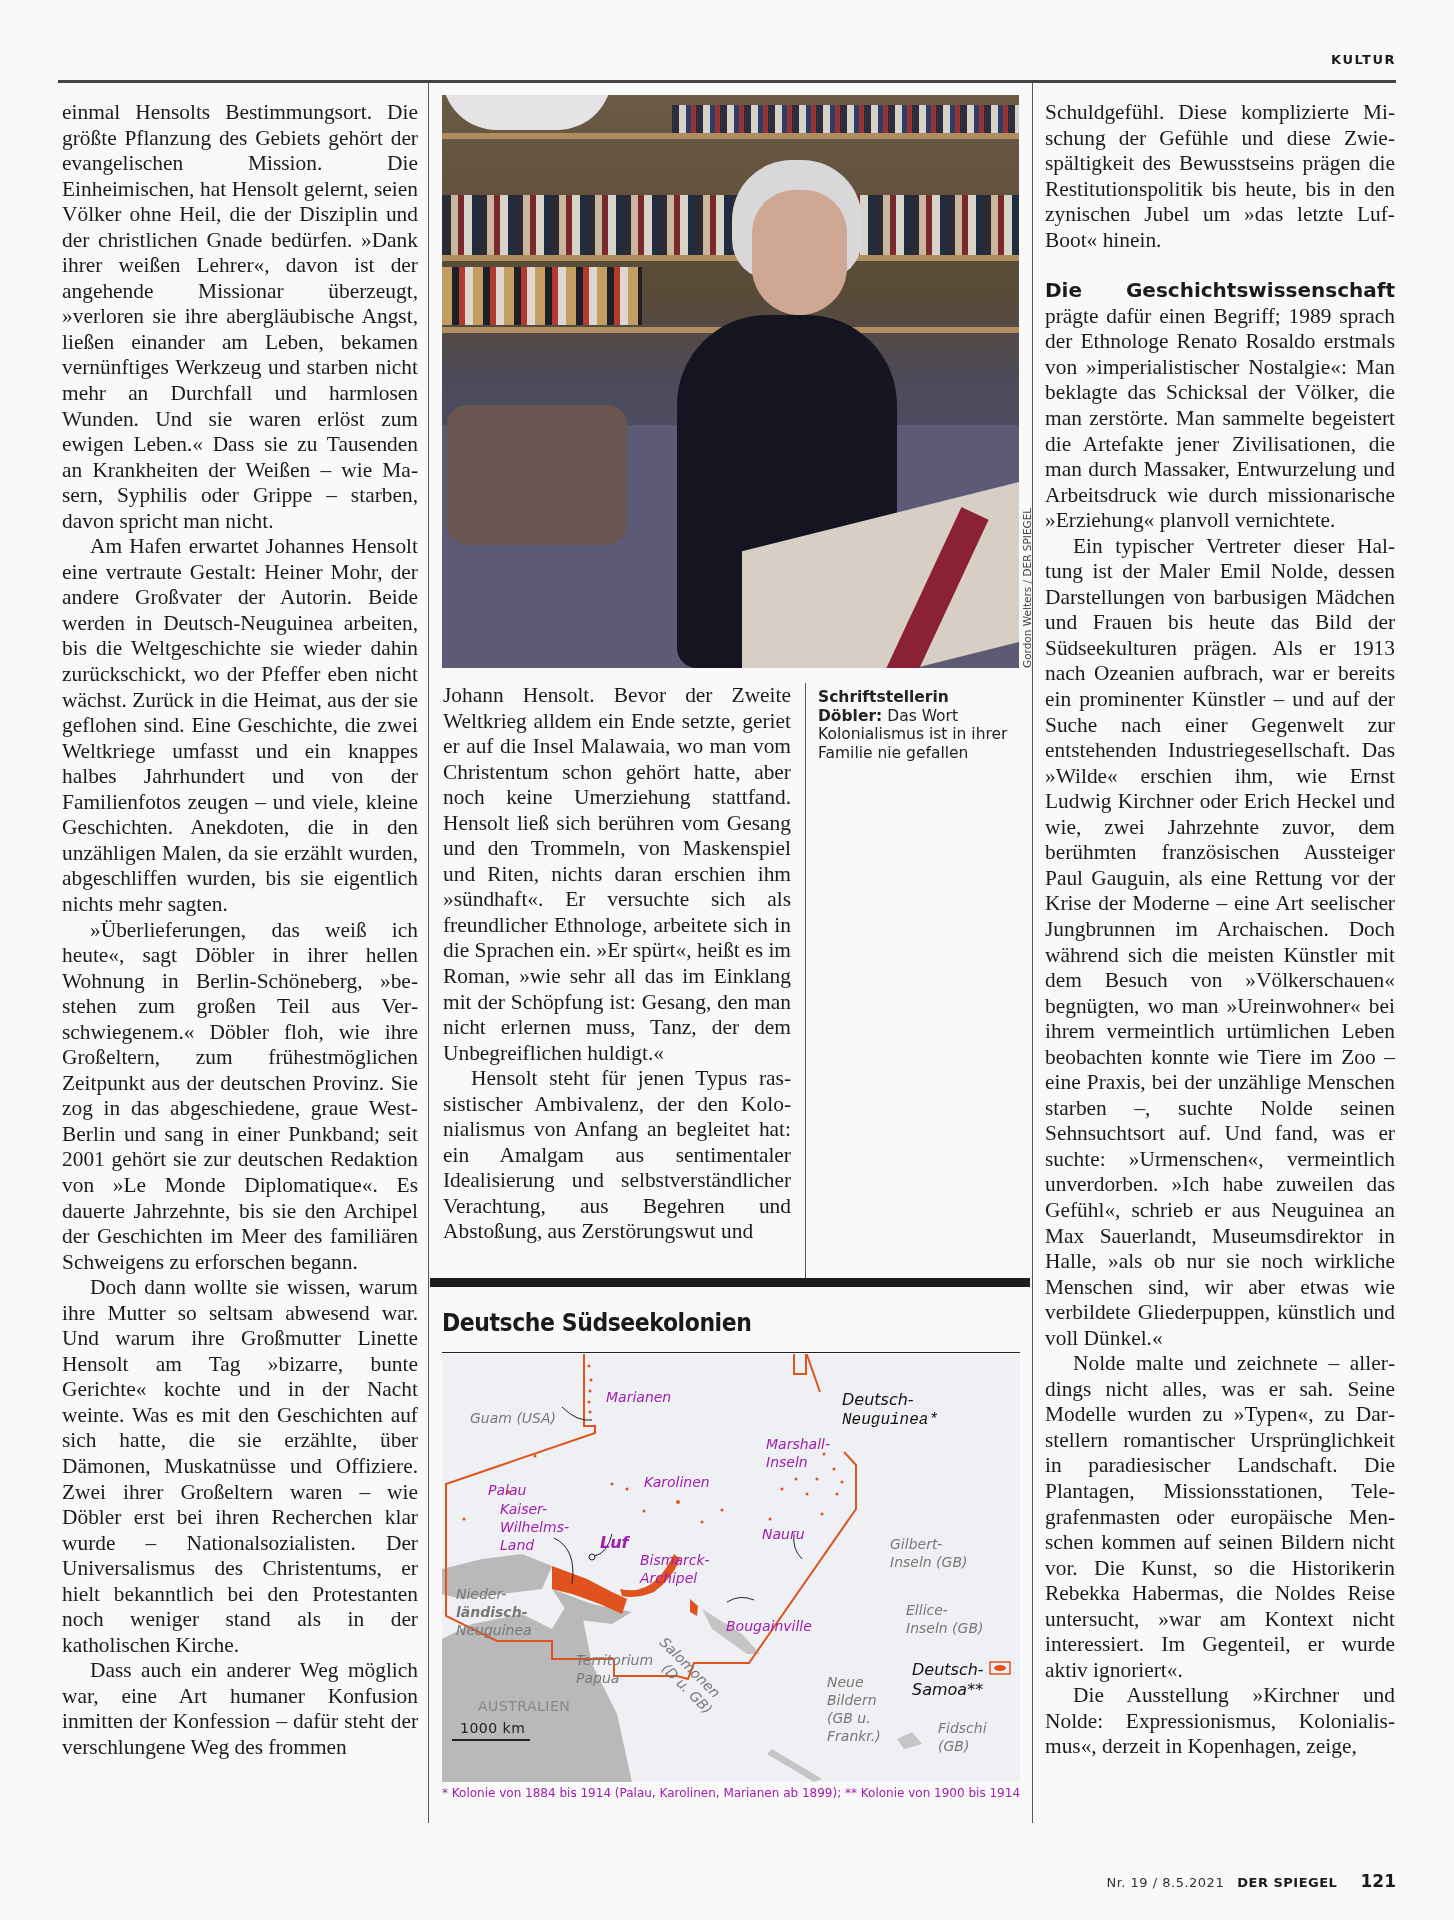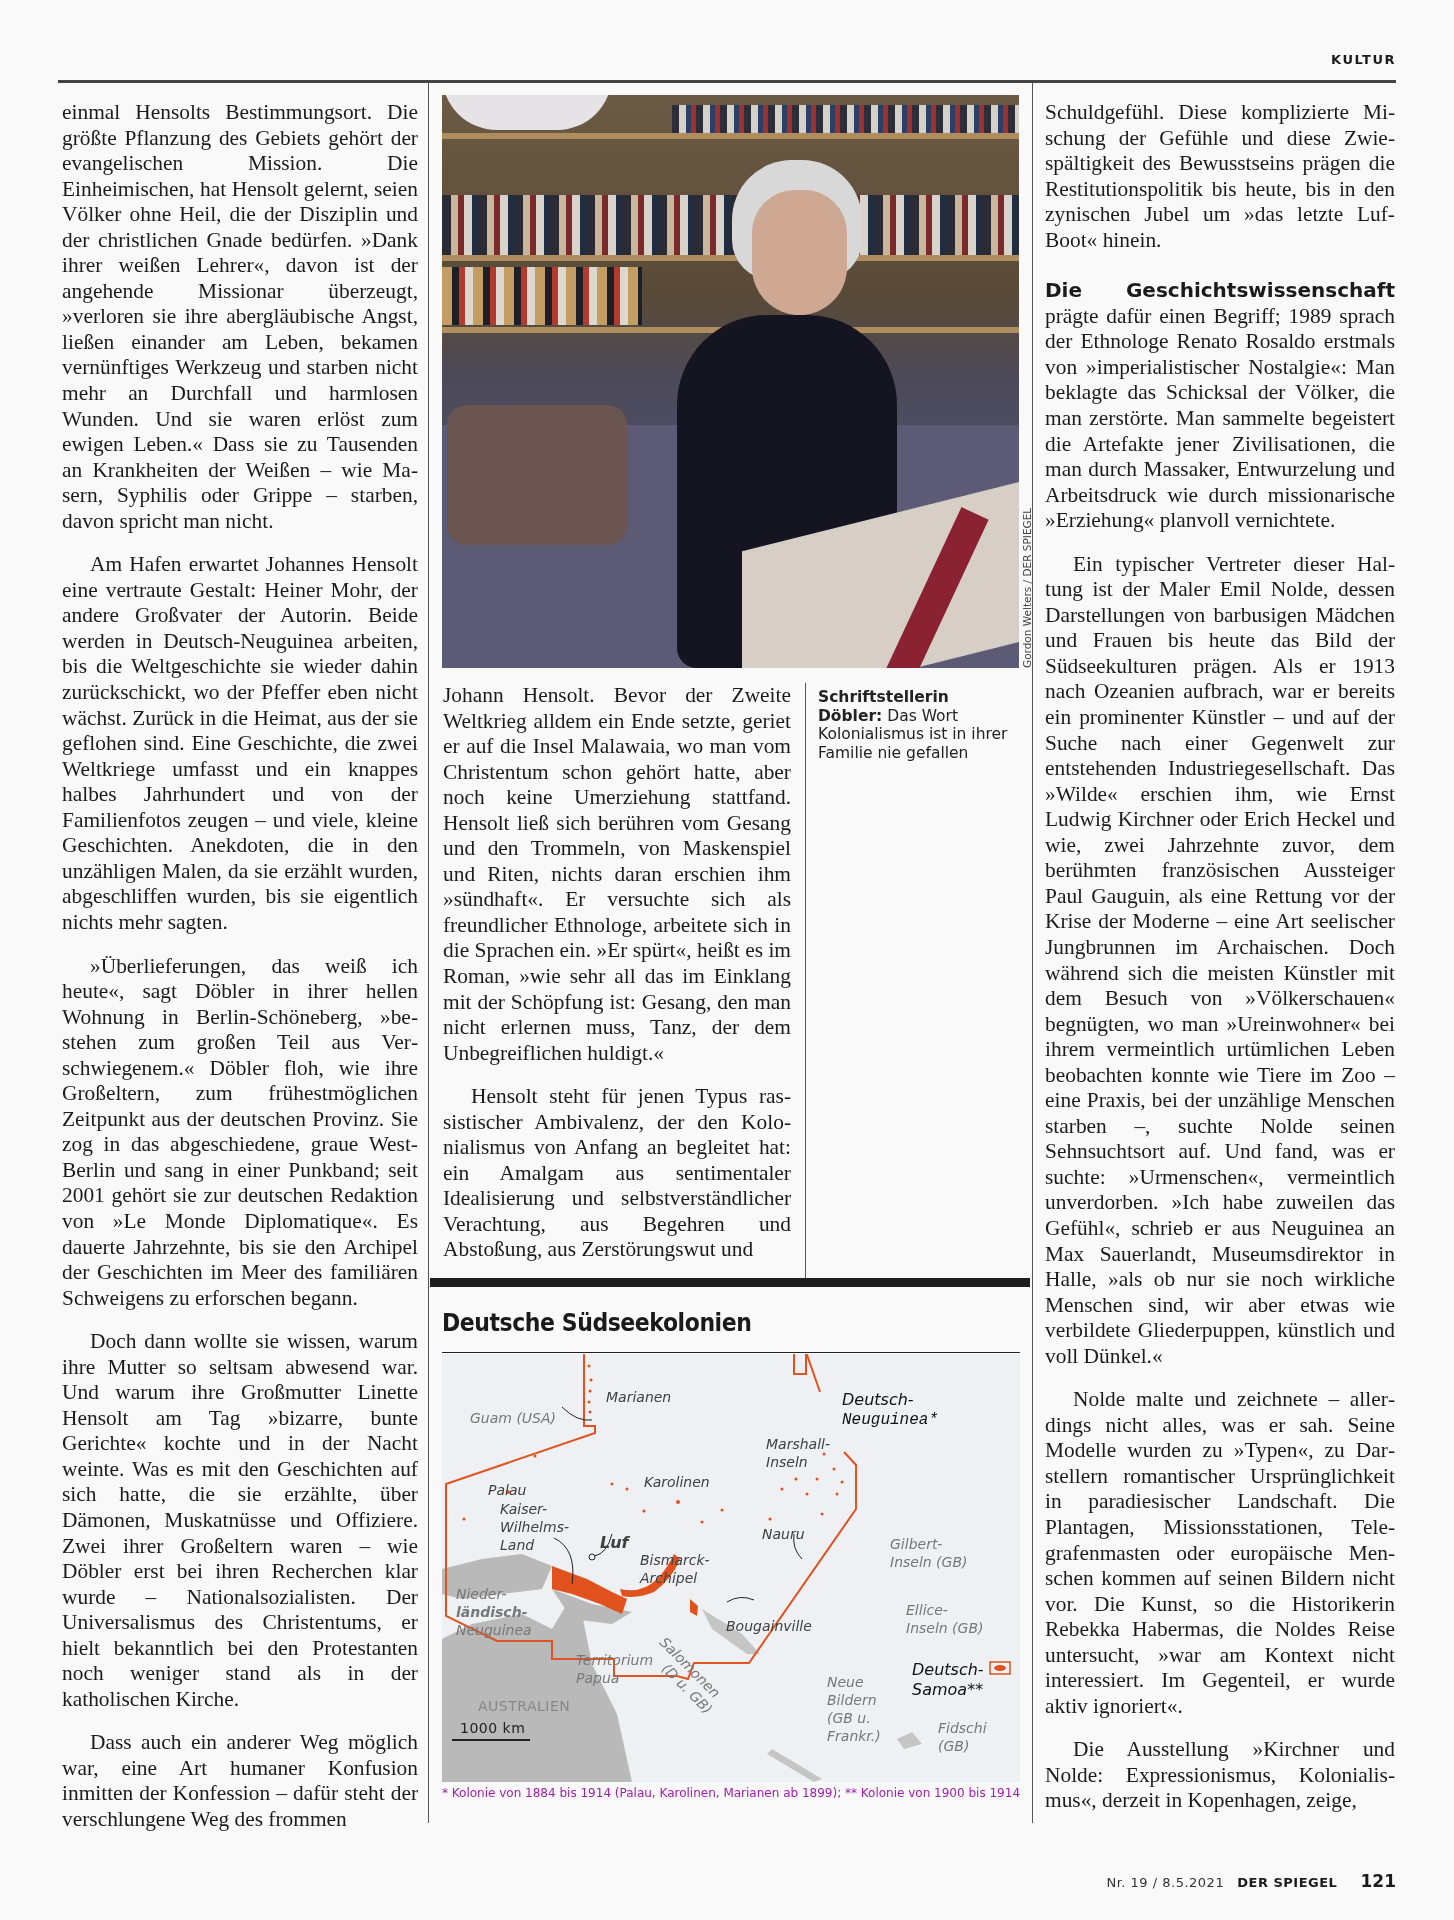--- a/index.html
+++ b/index.html
@@ -11,21 +11,21 @@
     position: absolute; top: 52px; right: 58px;
     font-family: "DejaVu Sans", sans-serif; font-weight: bold; font-size: 13px; letter-spacing: 1.5px;
   }
   .top-rule { position: absolute; top: 80px; left: 58px; width: 1338px; height: 3px; background: #444; }
   .col-rule { position: absolute; width: 1px; background: #555; }
   .body-col {
     position: absolute; font-family: "Liberation Serif", "DejaVu Serif", serif;
     font-size: 21.4px; line-height: 25.55px; text-align: justify; hyphens: manual; color: #1b1b1b;
   }
   .body-col p { margin: 0; }
-  .body-col p.indent { text-indent: 28px; margin-top: 18px; }
+  .body-col p.indent { text-indent: 28px; }
   .body-col p.gap { margin-top: 25px; }
   .lead { font-family: "DejaVu Sans", sans-serif; font-weight: bold; font-size: 20px; }
   .col-left { left: 62px; top: 100px; width: 356px; }
   .col-mid { left: 443px; top: 683px; width: 348px; }
   .col-right { left: 1045px; top: 100px; width: 350px; }
 
   .photo {
     position: absolute; left: 442px; top: 95px; width: 577px; height: 573px; overflow: hidden;
     background: linear-gradient(180deg, #6b5a44 0%, #594a38 35%, #4c4a5a 50%, #50506a 70%, #3e3d4f 100%);
   }
@@ -51,21 +51,21 @@
 
   .heavy-rule { position: absolute; left: 430px; top: 1278px; width: 600px; height: 9px; background: #1d1d1d; }
   .map-title {
     position: absolute; left: 442px; top: 1308px;
     font-family: "DejaVu Sans", sans-serif; font-weight: bold; font-size: 25px; letter-spacing: -0.5px; color: #1a1a1a;
     transform: scaleX(0.88); transform-origin: 0 0;
   }
   .map-rule { position: absolute; left: 442px; top: 1352px; width: 578px; height: 1px; background: #222; }
   .map-area { position: absolute; left: 442px; top: 1354px; width: 578px; height: 428px; background: #eef0f3; overflow: hidden; }
   .map-area svg { position: absolute; left: 0; top: 0; }
-  .map-label { position: absolute; font-family: "DejaVu Sans", sans-serif; font-style: italic; font-size: 14px; line-height: 17px; color: #404040; white-space: nowrap; }
+  .map-label { position: absolute; font-family: "DejaVu Sans", sans-serif; font-style: italic; font-size: 14px; line-height: 17px; color: #a21caf; white-space: nowrap; }
   .map-label.grey { color: #777; }
   .map-label.big { font-size: 16px; line-height: 20px; color: #111; }
   .map-label.bold { font-weight: bold; font-size: 16px; }
   .map-label.upright { font-style: normal; color: #888; letter-spacing: 0.5px; }
   .map-footnote {
     position: absolute; left: 442px; top: 1785px; width: 578px;
     font-family: "DejaVu Sans", sans-serif; font-size: 12px; line-height: 16px; color: #a21caf;
   }
 
   .footer { position: absolute; top: 1871px; right: 58px; font-family: "DejaVu Sans", sans-serif; white-space: nowrap; }

